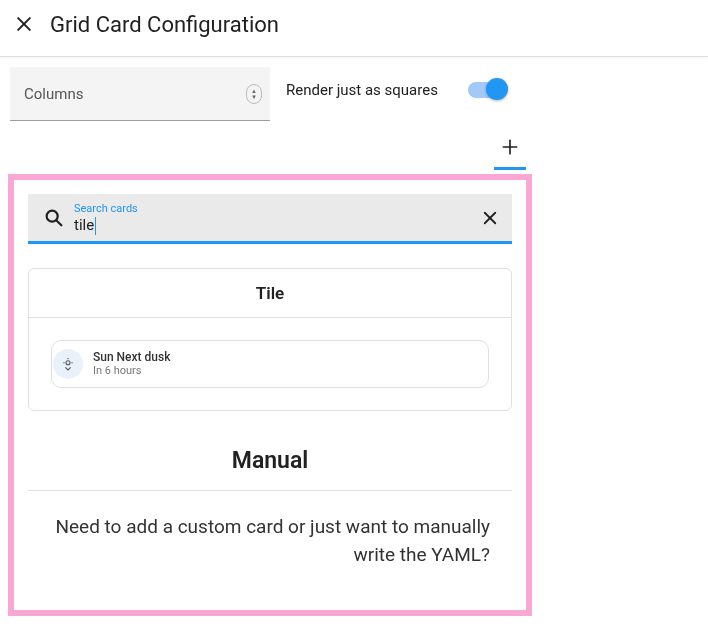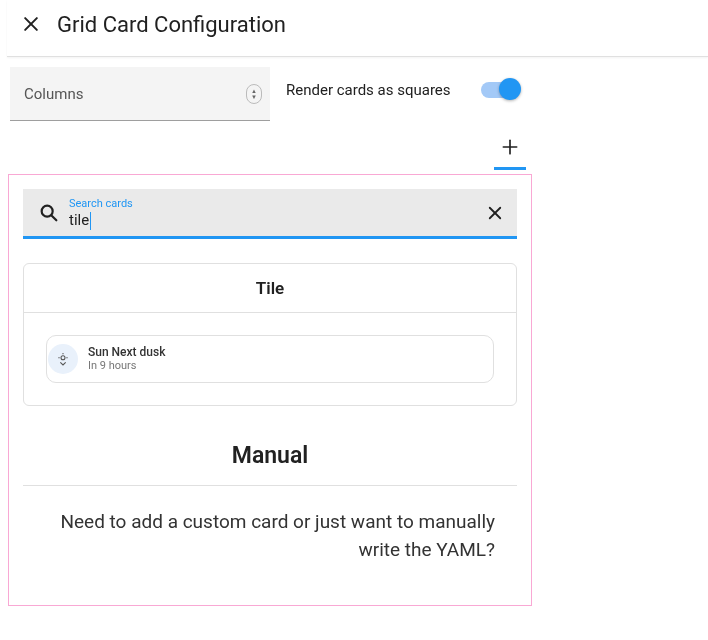--- a/index.html
+++ b/index.html
@@ -10,21 +10,20 @@
     width: 708px; height: 640px;
     overflow: hidden;
     color: #212121;
   }
   
   .header {
     display: flex; align-items: center;
     padding: 4px 20px 12px 4px;
     border-bottom: 1px solid #e0e0e0;
     box-shadow: 0 1px 2px rgba(0,0,0,0.05);
-    margin-left: 7px;
   }
   .close-btn {
     width: 40px; height: 40px;
     display: flex; align-items: center; justify-content: center;
     cursor: pointer;
   }
   .title { font-size: 22px; font-weight: 400; color: #212121; margin-left: 6px; }
 
   
   .options-row {
@@ -77,21 +76,21 @@
     margin-top: 16px;
     padding-right: 8px;
   }
   .add-tab { width: 32px; text-align: center; cursor: pointer; }
   .add-underline { width: 32px; height: 3px; background: #2196f3; margin-top: 6px; }
 
   
   .panel {
     width: 524px;
     margin-left: 8px; margin-top: 4px;
-    border: 1px solid #f9a8d4;
+    border: 6px solid #f9a8d4;
     padding-bottom: 40px;
   }
 
   
   .search {
     margin: 14px 14px 0 14px;
     background: #eaeaea;
     border-bottom: 3px solid #2196f3;
     display: flex; align-items: center;
     padding: 8px 10px 6px 12px;
@@ -175,21 +174,21 @@
 
 <div class="options-row">
   <div class="columns-field">
     <span class="columns-label">Columns</span>
     <div class="stepper">
       <span>▲</span>
         <span>▼</span>
     </div>
   </div>
   <div class="render-row">
-    <span class="render-label">Render cards as squares</span>
+    <span class="render-label">Render just as squares</span>
     <div class="toggle">
       <div class="knob"></div>
     </div>
   </div>
 </div>
 
 <div class="tab-row">
   <div>
     <div class="add-tab">
       <svg width="20" height="20" viewBox="0 0 24 24" stroke="#212121" stroke-width="2" fill="none" stroke-linecap="round">
@@ -231,21 +230,21 @@
         <svg width="16" height="16" viewBox="0 0 24 24" stroke="#555" stroke-width="1.6" fill="none">
           <circle cx="12" cy="10" r="3"></circle>
           <line x1="12" y1="3" x2="12" y2="5"></line>
           <line x1="5" y1="10" x2="7" y2="10"></line>
           <line x1="17" y1="10" x2="19" y2="10"></line>
           <polyline points="8,17 12,21 16,17"></polyline>
         </svg>
       </div>
       <div>
         <div class="tile-name">Sun Next dusk</div>
-        <div class="tile-sub">In 9 hours</div>
+        <div class="tile-sub">In 6 hours</div>
       </div>
     </div>
   </div>
 
   <div class="manual-head">Manual</div>
   <div class="manual-sep"></div>
   <div class="manual-text">Need to add a custom card or just want to manually write the YAML?</div>
 
 </div>
 

